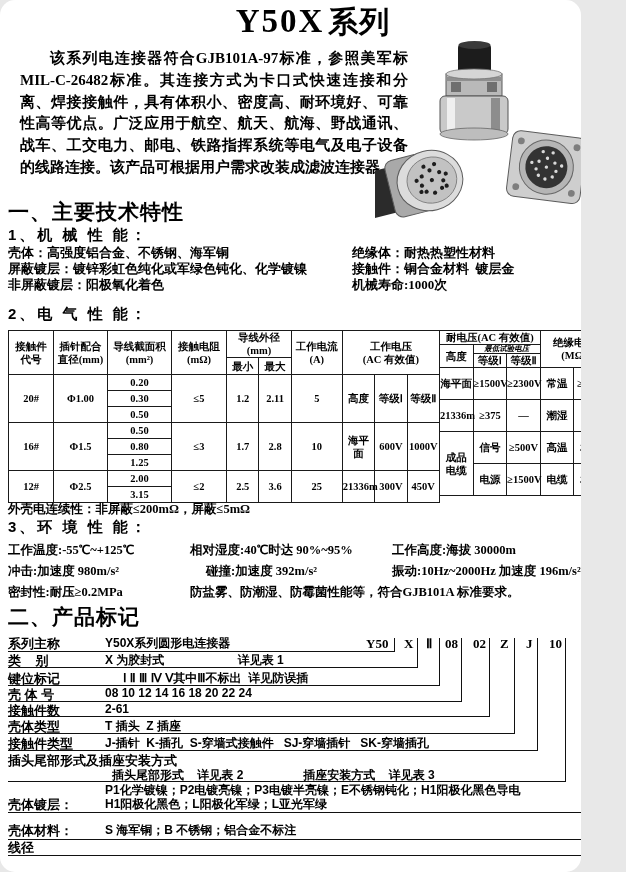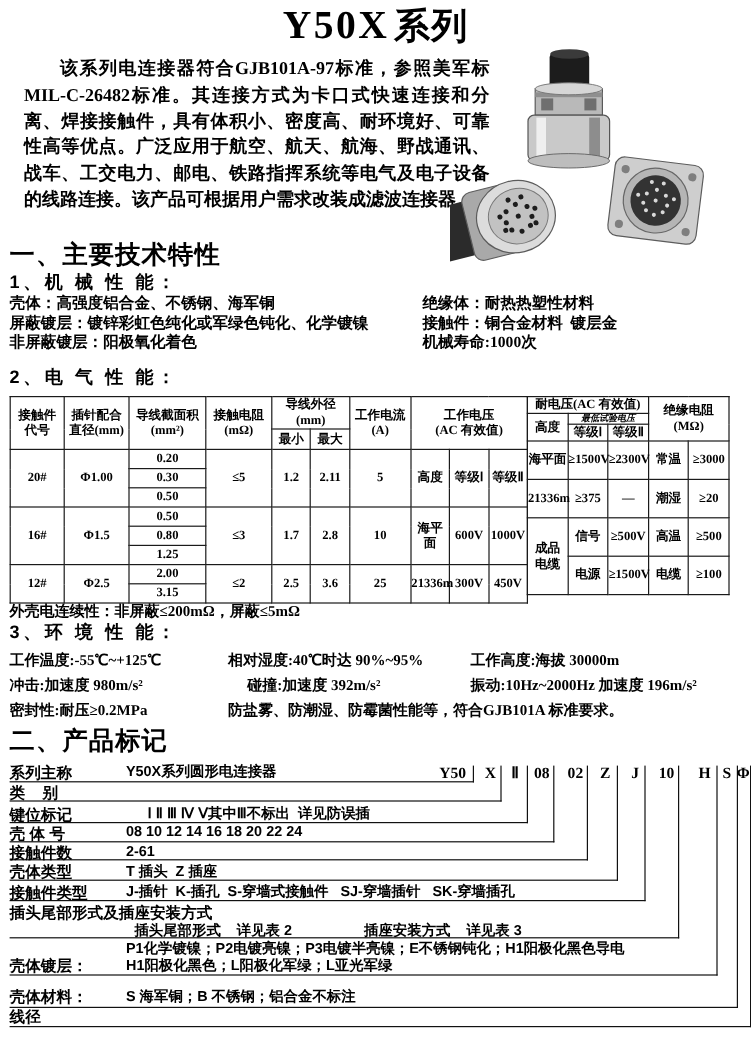--- a/index.html
+++ b/index.html
@@ -1,17 +1,17 @@
 <!DOCTYPE html>
 <html><head>
 <meta charset="utf-8">
 <style>
   html,body{margin:0;padding:0;background:#e8e8e8;}
-  .page{position:relative;width:626px;height:872px;background:#ffffff;color:#000;overflow:hidden;
-        font-family:"Liberation Serif",serif;}
+  .page{position:relative;width:581px;height:872px;background:#ffffff;color:#000;overflow:hidden;
+        font-family:"Liberation Serif",serif;border-radius:15px;}
   .abs{position:absolute;}
   .title{top:2px;left:0;width:626px;text-align:center;font-weight:bold;white-space:nowrap;}
   .title .latin{font-size:33px;font-family:"Liberation Serif",serif;letter-spacing:2px;}
   .title .cjk{font-size:30px;font-family:"Liberation Sans",sans-serif;letter-spacing:1px;}
   .intro{left:8px;top:36px;width:388px;font-size:15px;font-weight:bold;line-height:21.8px;
          text-align:justify;text-indent:2em;}
   .h-sec{font-size:21px;font-weight:bold;font-family:"Liberation Sans",sans-serif;letter-spacing:1px;}
   .h-sub{font-size:15px;font-weight:bold;font-family:"Liberation Sans",sans-serif;letter-spacing:3px;}
   .prop{font-size:13px;font-weight:bold;white-space:pre-wrap;}
   .note{font-size:12.5px;font-weight:bold;}
@@ -277,20 +277,21 @@
     <span class="abs codeEl" style="left:526px;top:4px">J</span>
     <span class="abs codeEl" style="left:549px;top:4px">10</span>
     <span class="abs codeEl" style="left:582px;top:4px">H</span>
     <span class="abs codeEl" style="left:602px;top:4px">S</span>
     <span class="abs codeEl" style="left:614px;top:4px">Φ</span>
 
     <span class="abs mrow-label" style="left:8px;top:3px">系列主称</span>
     <span class="abs mrow-content" style="left:105px;top:3px">Y50X系列圆形电连接器</span>
 
     <span class="abs mrow-label" style="left:8px;top:20px">类    别</span>
+    <span class="abs mrow-content" style="left:105px;top:20px">X 为胶封式                      详见表 1</span>
 
     <span class="abs mrow-label" style="left:8px;top:38px">键位标记</span>
     <span class="abs mrow-content" style="left:123px;top:38px">Ⅰ Ⅱ Ⅲ Ⅳ Ⅴ其中Ⅲ不标出  详见防误插</span>
 
     <span class="abs mrow-label" style="left:8px;top:54px">壳 体 号</span>
     <span class="abs mrow-content" style="left:105px;top:54px">08 10 12 14 16 18 20 22 24</span>
 
     <span class="abs mrow-label" style="left:8px;top:70px">接触件数</span>
     <span class="abs mrow-content" style="left:105px;top:70px">2-61</span>
 

